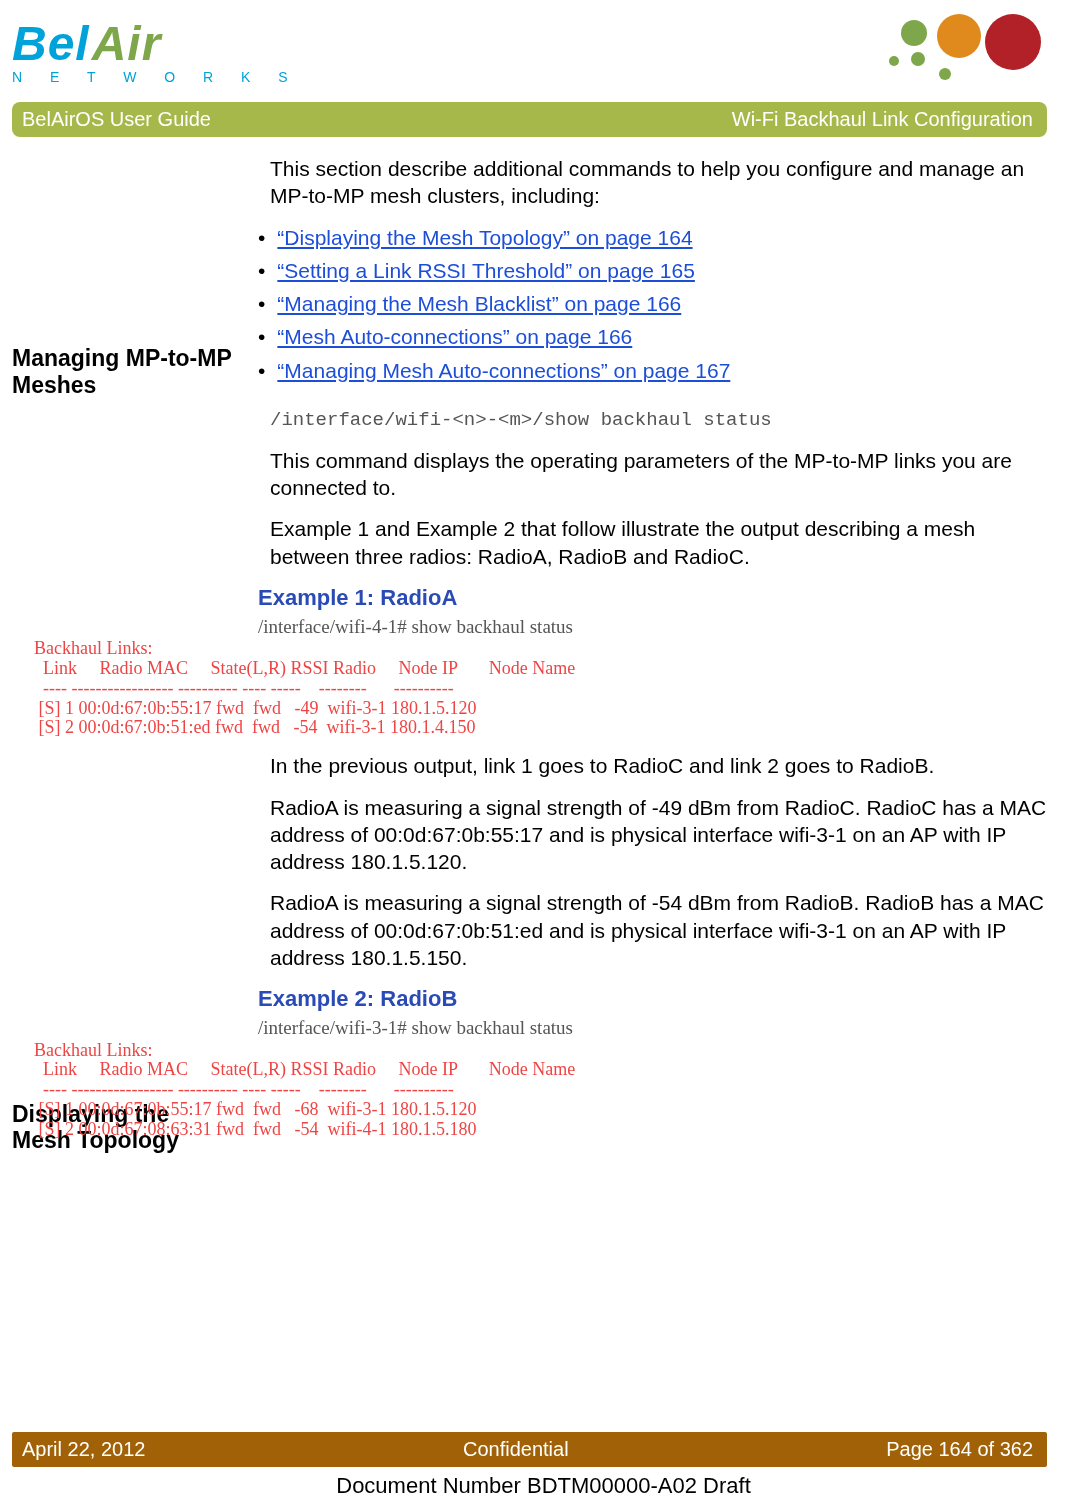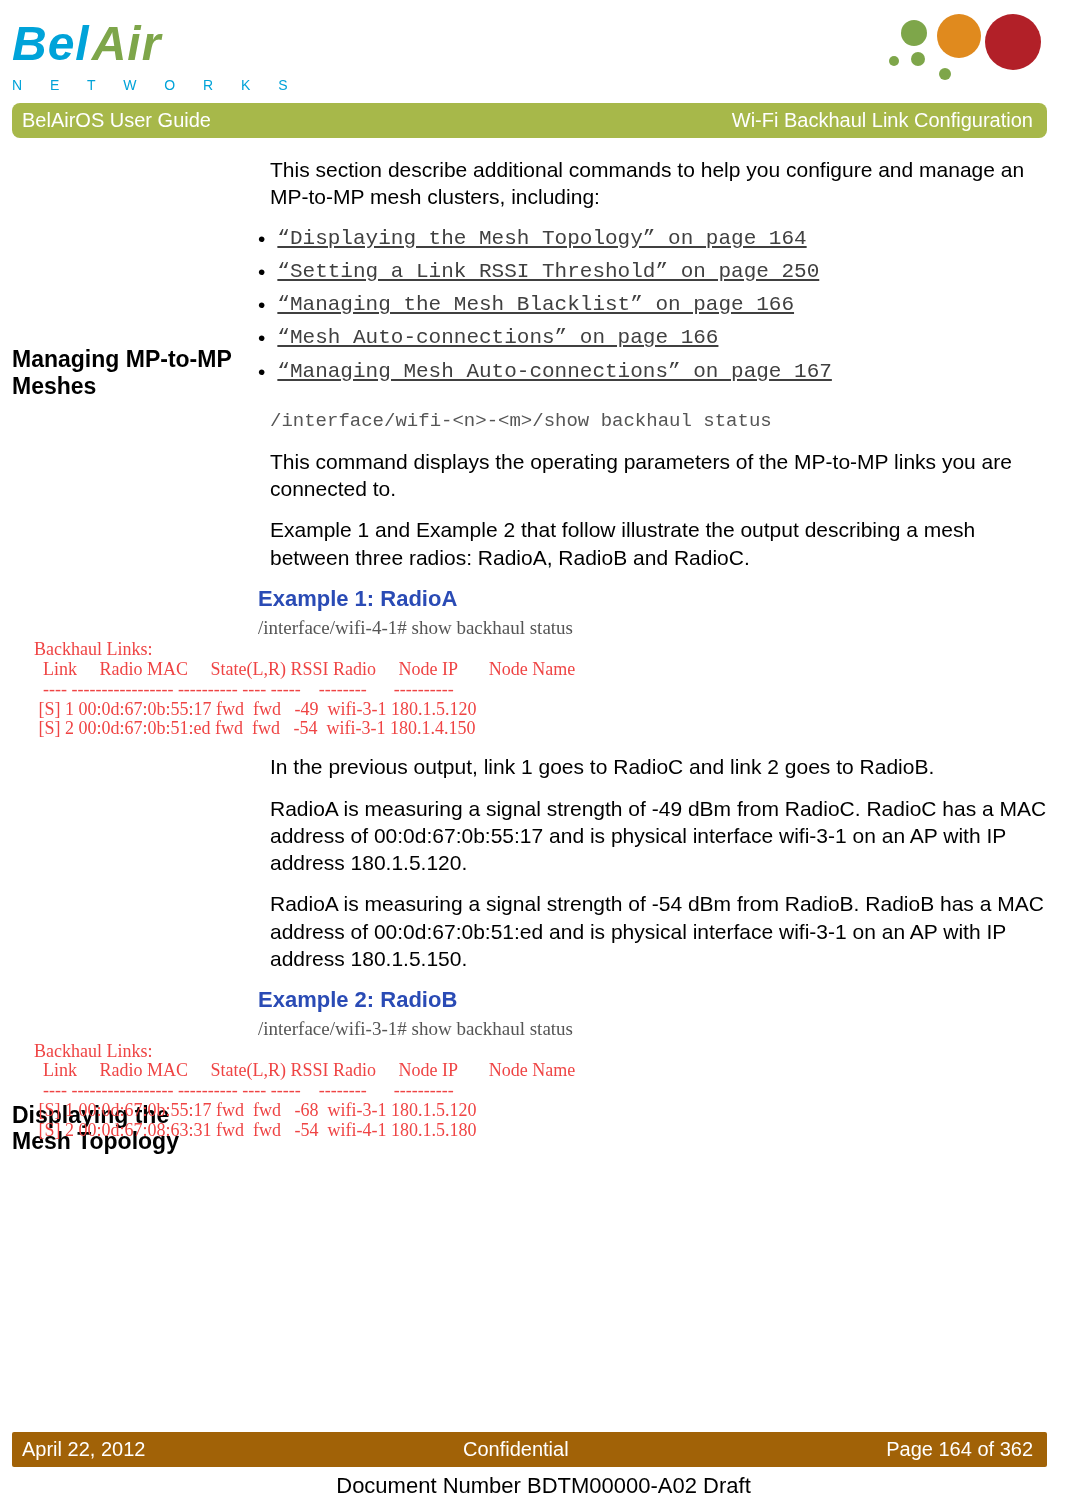--- a/index.html
+++ b/index.html
@@ -1,18 +1,18 @@
 <!DOCTYPE html>
 <html><head>
 <meta charset="utf-8">
 <style>
   html,body{margin:0;padding:0;background:#fff;font-family:"Gill Sans","Gill Sans MT","Segoe UI",Arial,sans-serif;color:#000;}
   .page{width:1087px;height:1511px;position:relative;box-sizing:border-box;padding:16px 40px 0 12px;}
   .hdr{display:flex;justify-content:space-between;align-items:flex-start;padding:0 0 10px 0;}
-  .logo{display:flex;flex-direction:column;align-items:flex-start;gap:8px;}
+  .logo{display:flex;flex-direction:column;align-items:flex-start;}
   .logo-belair{font-size:48px;font-weight:900;font-style:italic;letter-spacing:1px;display:flex;align-items:baseline;gap:0;}
   .logo-bel{color:#00a3d9;}
   .logo-air{color:#7ea64a;margin-left:2px;}
   .logo-net{color:#00a3d9;font-size:14px;font-weight:400;letter-spacing:12px;margin-top:-2px;}
   .dots{width:200px;height:80px;position:relative;margin-right:-4px;margin-top:-4px;}
   .dots .dot{position:absolute;border-radius:50%;}
   .d1{width:26px;height:26px;background:#7ea64a;top:8px;left:50px;}
   .d2{width:44px;height:44px;background:#e08a1e;top:2px;left:86px;}
   .d3{width:56px;height:56px;background:#b22028;top:2px;left:134px;}
   .d4{width:14px;height:14px;background:#7ea64a;top:40px;left:60px;}
@@ -23,21 +23,21 @@
   .botbar{background:#a16207;position:absolute;bottom:44px;left:12px;right:40px;font-size:20px;}
   .docnum{position:absolute;bottom:12px;left:0;right:0;text-align:center;font-size:22px;}
   .content{padding-top:18px;}
   .row{display:flex;gap:26px;margin-bottom:10px;align-items:flex-end;}
   .side{flex:0 0 220px;font-size:23px;font-weight:600;line-height:1.15;}
   .main{flex:1;font-size:21px;line-height:1.3;}
   .main p{margin:0 0 14px 12px;}
   ul.links{list-style:none;padding:0;margin:0 0 14px 0;}
   ul.links li{margin:6px 0;display:flex;gap:12px;}
   ul.links .bullet{color:#000;}
-  .xref{color:#404040;text-decoration:underline;font-family:Liberation Mono, monospace;}
+  .xref{color:#1d4ed8;text-decoration:underline;}
   .cmd{font-family:"Courier New",monospace;font-size:19px;color:#555;margin:0 0 14px 0;}
   .ex-head{color:#2a4bb5;font-size:22px;font-weight:600;margin:14px 0 2px 0;}
   pre.term{font-family:Liberation Serif, serif;font-size:18px;color:#ef4444;white-space:pre;margin:0 0 14px -224px;line-height:1.1;}
   .cmd-inline{font-family:Liberation Serif, serif;font-size:19px;color:#555;}
 </style>
 </head>
 <body>
 
 <div class="page">
 
@@ -70,21 +70,21 @@
       <div class="side">Managing MP-to-MP Meshes</div>
       <div class="main">
         <p>This section describe additional commands to help you configure and manage an MP-to-MP mesh clusters, including:</p>
         <ul class="links">
           <li>
               <span class="bullet">•</span>
               <a class="xref" href="#">“Displaying the Mesh Topology” on page 164</a>
             </li>
           <li>
               <span class="bullet">•</span>
-              <a class="xref" href="#">“Setting a Link RSSI Threshold” on page 250</a>
+              <a class="xref" href="#">“Setting a Link RSSI Threshold” on page 165</a>
             </li>
           <li>
               <span class="bullet">•</span>
               <a class="xref" href="#">“Managing the Mesh Blacklist” on page 166</a>
             </li>
           <li>
               <span class="bullet">•</span>
               <a class="xref" href="#">“Mesh Auto-connections” on page 166</a>
             </li>
           <li>

